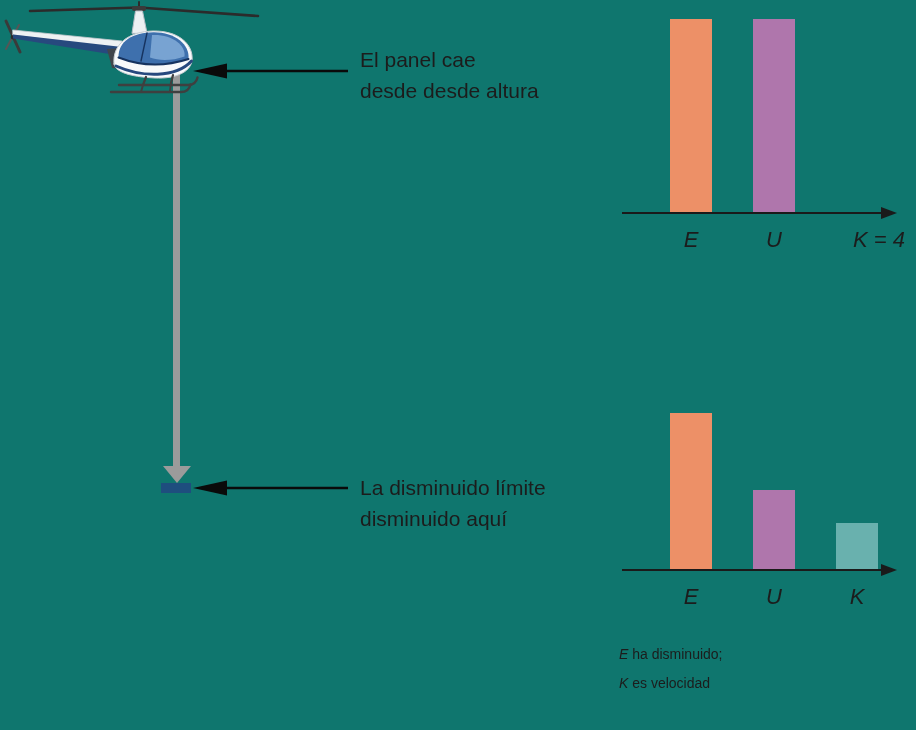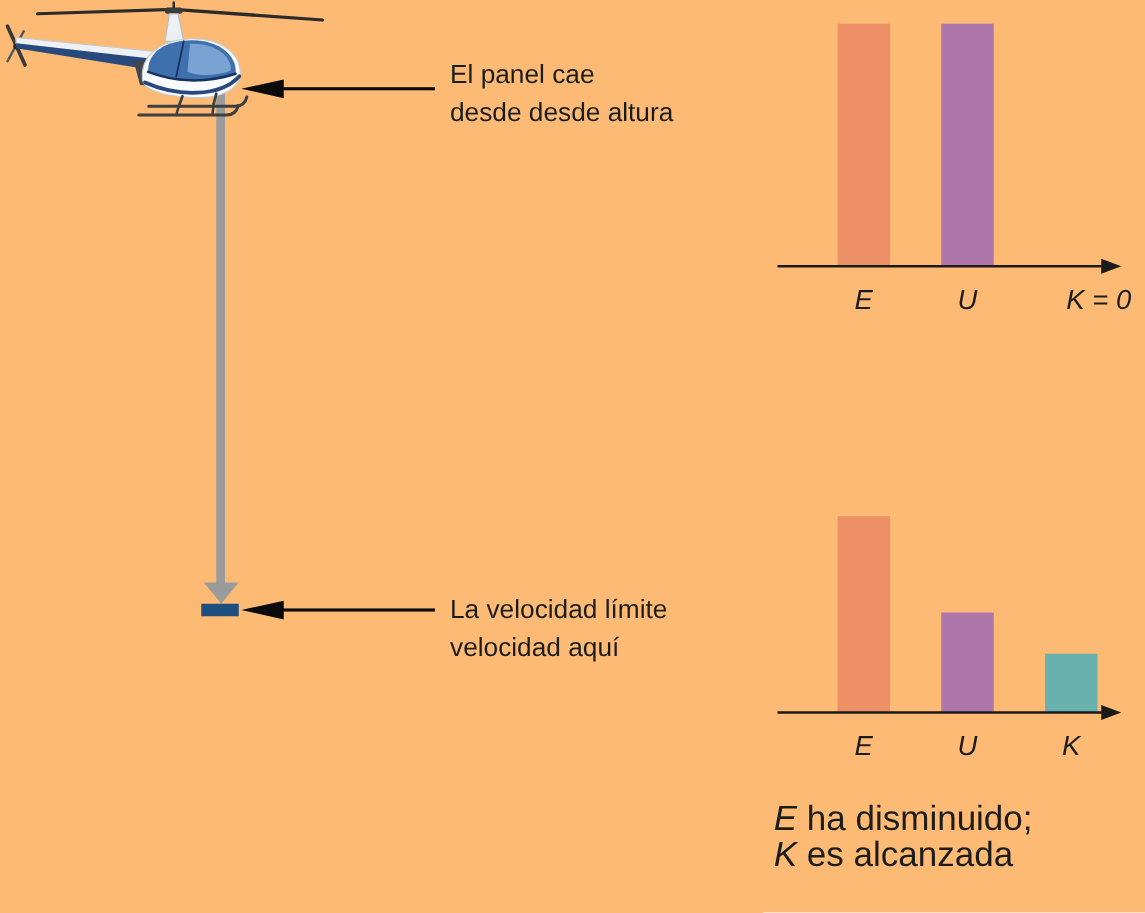--- a/index.html
+++ b/index.html
@@ -1,32 +1,32 @@
 <!DOCTYPE html>
 <html><head>
 <meta charset="utf-8">
 <style>
   html,body{margin:0;padding:0;background:#ffffff;}
   .canvas{
-    position:relative;width:916px;height:730px;background:#fdba74;overflow:hidden;
+    position:relative;width:916px;height:730px;background:#0f766e;overflow:hidden;
     font-family:"Liberation Sans",sans-serif;color:#1c1c1c;
   }
   .abs{position:absolute;}
   svg{position:absolute;display:block;}
   .annotation{
     position:absolute;font-size:21px;line-height:31px;color:#1c1c1c;white-space:nowrap;
   }
   .panel{position:absolute;left:161px;top:483px;width:30px;height:10px;}
   .chart{position:absolute;left:600px;width:316px;}
   .chart .bar{position:absolute;width:42px;}
   .chart .tick{
     position:absolute;transform:translateX(-50%);font-style:italic;font-size:22px;
     color:#1c1c1c;white-space:nowrap;
   }
-  .notes{position:absolute;left:619px;top:640px;font-size:28px;line-height:29px;color:#1c1c1c;}
+  .notes{position:absolute;left:619px;top:640px;font-size:14px;line-height:29px;color:#1c1c1c;}
   .notes i{font-style:italic;}
 </style>
 </head>
 <body>
 
 <div class="canvas">
 
   <svg class="abs" style="left:160px;top:68px" width="34" height="416" viewBox="0 0 34 416">
     <g fill="#9B9B9B">
       <rect x="13" y="0" width="7" height="399"></rect>
@@ -76,52 +76,52 @@
   </div>
 
   <svg class="abs" style="left:193px;top:479px" width="156" height="18" viewBox="0 0 156 18">
     <g fill="#0a0a0a">
       <rect x="28" y="7.75" width="127" height="2.5"></rect>
       <polygon points="0,9 34,1.5 34,16.5"></polygon>
     </g>
   </svg>
 
   <div class="annotation" style="left:360px;top:472px">
-    <div>La velocidad límite</div>
-    <div>velocidad aquí</div>
+    <div>La disminuido límite</div>
+    <div>disminuido aquí</div>
   </div>
 
   <div class="chart" style="top:0;height:270px">
     <div class="bar" style="left: 70px; height: 194px; top: 19px; background: rgb(237, 144, 103);"></div>
     <div class="bar" style="left: 153px; height: 194px; top: 19px; background: rgb(175, 118, 172);"></div>
 
     <svg style="left:0;top:204px" width="316" height="18" viewBox="0 0 316 18">
       <g fill="#1a1a1a">
         <rect x="22" y="8" width="261" height="2"></rect>
         <polygon points="297,9 281,3 281,15"></polygon>
       </g>
     </svg>
     <span class="tick" style="left:91px;top:227px">E</span>
     <span class="tick" style="left:174px;top:227px">U</span>
-    <span class="tick" style="left:279px;top:227px">K = 0</span>
+    <span class="tick" style="left:279px;top:227px">K = 4</span>
   </div>
 
   <div class="chart" style="top:390px;height:240px">
     <div class="bar" style="left: 70px; height: 157px; top: 23px; background: rgb(237, 144, 103);"></div>
     <div class="bar" style="left: 153px; height: 80px; top: 100px; background: rgb(175, 118, 172);"></div>
     <div class="bar" style="left: 236px; height: 47px; top: 133px; background: rgb(105, 177, 174);"></div>
     <svg style="left:0;top:171px" width="316" height="18" viewBox="0 0 316 18">
       <g fill="#1a1a1a">
         <rect x="22" y="8" width="261" height="2"></rect>
         <polygon points="297,9 281,3 281,15"></polygon>
       </g>
     </svg>
     <span class="tick" style="left:91px;top:194px">E</span>
     <span class="tick" style="left:174px;top:194px">U</span>
     <span class="tick" style="left:257px;top:194px">K</span>
   </div>
 
   <div class="notes">
     <div><i>E</i><span> ha disminuido;</span></div>
-    <div><i>K</i><span> es alcanzada</span></div>
+    <div><i>K</i><span> es velocidad</span></div>
   </div>
 
 </div>
 
 </body></html>

